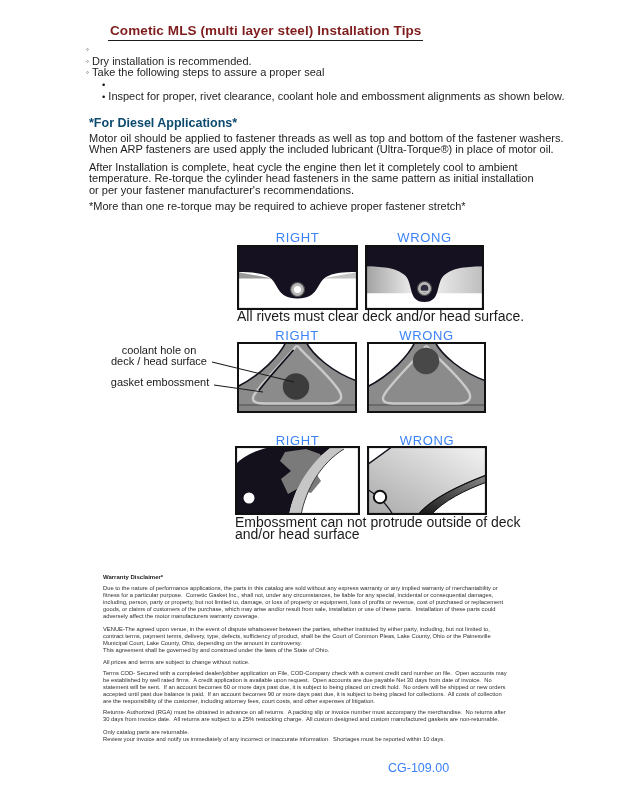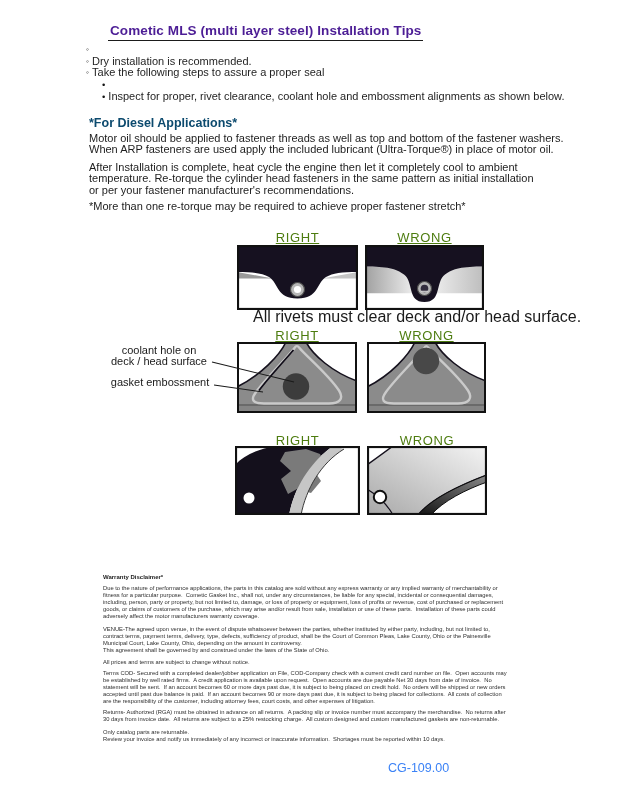--- a/index.html
+++ b/index.html
@@ -5,30 +5,30 @@
   html,body{margin:0;padding:0;background:#ffffff;}
   #page{
     position:relative;width:618px;height:800px;background:#ffffff;overflow:hidden;
     font-family:"Liberation Sans","DejaVu Sans",sans-serif;color:#1f1f1f;
   }
   .abs{position:absolute;}
   .pre{white-space:pre-line;}
   .mono-space{white-space:pre;}
   #title{
     left:108px;top:23px;font-size:13.5px;font-weight:bold;letter-spacing:.1px;
-    border-bottom:1.6px solid #1b1b1b;padding:0 2px 2px 2px;line-height:15px;color:#4c1d95;
+    border-bottom:1.6px solid #1b1b1b;padding:0 2px 2px 2px;line-height:15px;color:#7f1d1d;
   }
   .bullet-row{display:flex;align-items:flex-start;line-height:11.65px;font-size:11px;}
   .marker1{font-size:8.5px;line-height:11.65px;margin-right:3px;color:#222;}
   .marker2{font-size:9.5px;line-height:11.65px;margin-right:3px;color:#141414;}
   .sub{margin-left:16px;}
   .body-par{font-size:11px;line-height:11.4px;color:#1d1d1d;}
   #diesel-heading{left:89px;top:115.5px;font-size:12.5px;font-weight:bold;color:#0c4a6e;}
-  .fig-label{font-size:13px;letter-spacing:.6px;text-align:center;color:#4d7c0f;text-decoration:underline;}
-  .fig-caption{font-size:16px;line-height:11.5px;color:#1a1a1a;margin-left:16px;}
+  .fig-label{font-size:13px;letter-spacing:.6px;text-align:center;color:#3b82f6;}
+  .fig-caption{font-size:14px;line-height:11.5px;color:#1a1a1a;}
   .fig-box{z-index:1;}
   .fig-box svg{display:block;}
   .side-label{font-size:11px;line-height:11px;text-align:center;color:#1a1a1a;}
   .disc{font-size:5.8px;line-height:7px;color:#2e2e2e;letter-spacing:0;}
   .disc-head{font-weight:bold;font-size:6px;color:#222;}
   #page-number{left:388px;top:761px;font-size:12.5px;color:#3b82f6;}
 </style>
 </head>
 <body>
 
@@ -172,20 +172,22 @@
       </defs>
       <rect x="0" y="0" width="120" height="69" fill="#ffffff"></rect>
       <path d="M26,0 H120 V29 C91,40 64,53 51,69 H0 V19 C9,12.5 18,6 26,0 Z" fill="url(#g3)" stroke="#15111d" stroke-width="1.5"></path>
       <path d="M0,43 C10,49 20,58 26,69" fill="none" stroke="#15111d" stroke-width="1.2"></path>
       <path d="M120,29 C91,40 64,53 51,69 H64 C76,55 99,43.5 120,36 Z" fill="url(#g4)" stroke="#0d0d0d" stroke-width="1"></path>
       <circle cx="13" cy="51" r="6.2" fill="#ffffff" stroke="#0f0f0f" stroke-width="2"></circle>
       <rect x="1" y="1" width="118" height="67" fill="none" stroke="#111111" stroke-width="2.2"></rect>
     </svg>
   </div>
 
+  <div class="abs fig-caption pre" style="left:235px;top:517px;">Embossment can not protrude outside of deck
+and/or head surface</div>
 
   <div class="abs disc disc-head" style="left:103px;top:573.5px;">Warranty Disclaimer*</div>
   <div class="abs disc mono-space" style="left:103px;top:585px;">Due to the nature of performance applications, the parts in this catalog are sold without any express warranty or any implied warranty of merchantability or
 fitness for a particular purpose.  Cometic Gasket Inc., shall not, under any circumstances, be liable for any special, incidental or consequential damages,
 including, person, party or property, but not limited to, damage, or loss of property or equipment, loss of profits or revenue, cost of purchased or replacement
 goods, or claims of customers of the purchase, which may arise and/or result from sale, installation or use of these parts.  Installation of these parts could
 adversely affect the motor manufacturers warranty coverage.</div>
   <div class="abs disc mono-space" style="left:103px;top:626px;">VENUE-The agreed upon venue, in the event of dispute whatsoever between the parties, whether instituted by either party, including, but not limited to,
 contract terms, payment terms, delivery, type, defects, sufficiency of product, shall be the Court of Common Pleas, Lake County, Ohio or the Painesville
 Municipal Court, Lake County, Ohio, depending on the amount in controversy.

